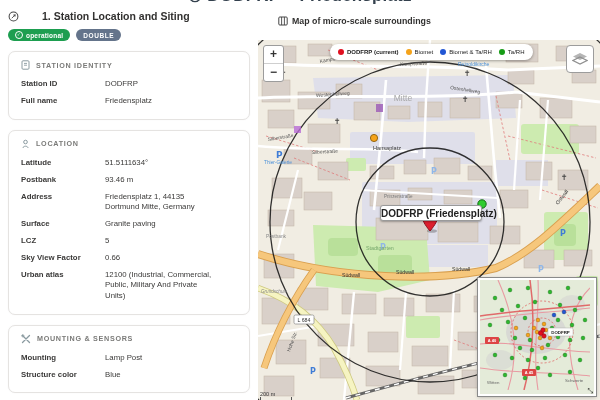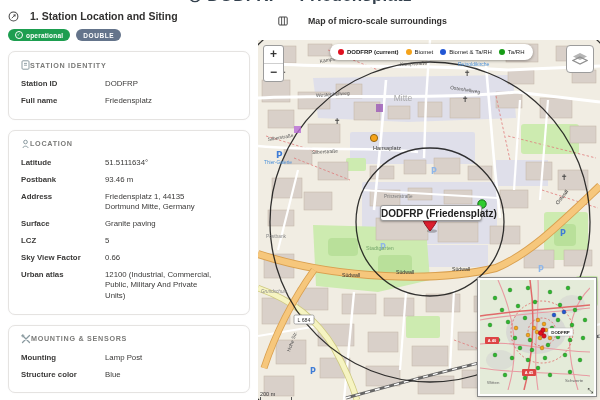--- a/index.html
+++ b/index.html
@@ -10,35 +10,35 @@
     color:#323130;
   }
   
   .page-title{
     position:absolute;top:-14px;left:0;width:600px;text-align:center;
     font-size:17px;font-weight:bold;color:#33404d;letter-spacing:.2px;
   }
   .page-title .t-icon{display:inline-block;transform:translateY(2px);margin-right:5px;}
   
   .left{position:absolute;left:8px;top:10px;width:242px;}
-  .left-title{display:flex;align-items:center;gap:11px;font-size:10.5px;font-weight:bold;color:#323130;}
+  .left-title{display:flex;align-items:center;gap:23px;font-size:10.5px;font-weight:bold;color:#323130;}
   .badges{display:flex;gap:6px;margin-top:7px;}
   .badge{font-size:6.5px;font-weight:bold;color:#fff;border-radius:8px;padding:2px 7px;display:flex;align-items:center;gap:3px;letter-spacing:.2px;}
   .badge.green{background:#1d9e50;}
   .badge.gray{background:#64748b;letter-spacing:.6px;}
   .badge .chk{display:inline-block;width:6px;height:6px;border:1px solid #fff;border-radius:50%;font-size:4.5px;line-height:6px;text-align:center;}
   .card{border:1px solid #e5e3e1;border-radius:7px;background:#fff;box-shadow:0 0 2px rgba(0,0,0,.04);
         padding:8px 12px 9px 12px;margin-top:10px;}
-  .card-h{display:flex;align-items:center;gap:0;font-size:7.2px;font-weight:bold;letter-spacing:.7px;color:#7a7a78;margin-bottom:6px;}
+  .card-h{display:flex;align-items:center;gap:6px;font-size:7.2px;font-weight:bold;letter-spacing:.7px;color:#7a7a78;margin-bottom:6px;}
   .card-h svg{flex:none;}
   .row{display:flex;align-items:flex-start;padding:3.2px 0;}
   .row .lab{width:84px;flex:none;font-weight:bold;font-size:7.8px;color:#3b3a39;}
   .row .val{font-size:7.8px;color:#3b3a39;line-height:1.35;}
   
-  .map-head{position:absolute;left:278px;top:16px;display:flex;align-items:center;gap:20px;
+  .map-head{position:absolute;left:278px;top:16px;display:flex;align-items:center;gap:4px;
             font-size:8.8px;font-weight:bold;color:#323130;}
   .map{position:absolute;left:258px;top:40px;width:342px;height:360px;overflow:hidden;background:#f0ece3;}
   .map svg.base{position:absolute;left:0;top:0;}
   
   .zoomctl{position:absolute;left:5px;top:5px;width:19px;background:#fff;border:1px solid #9c9c9c;border-radius:3px;z-index:30;}
   .zoomctl div{height:17px;line-height:17px;text-align:center;font-size:12px;font-weight:bold;color:#333;cursor:pointer;}
   .zoomctl div:first-child{border-bottom:1px solid #cfcfcf;}
   .layersctl{position:absolute;right:6px;top:5px;width:26px;height:26px;background:#fff;border:1px solid #9c9c9c;border-radius:4px;z-index:30;display:flex;align-items:center;justify-content:center;cursor:pointer;}
   .legend{position:absolute;left:72px;top:4px;height:14px;background:#fff;border-radius:8px;
           box-shadow:0 1px 3px rgba(0,0,0,.35);display:flex;align-items:center;gap:7px;padding:1px 8px;z-index:30;}

